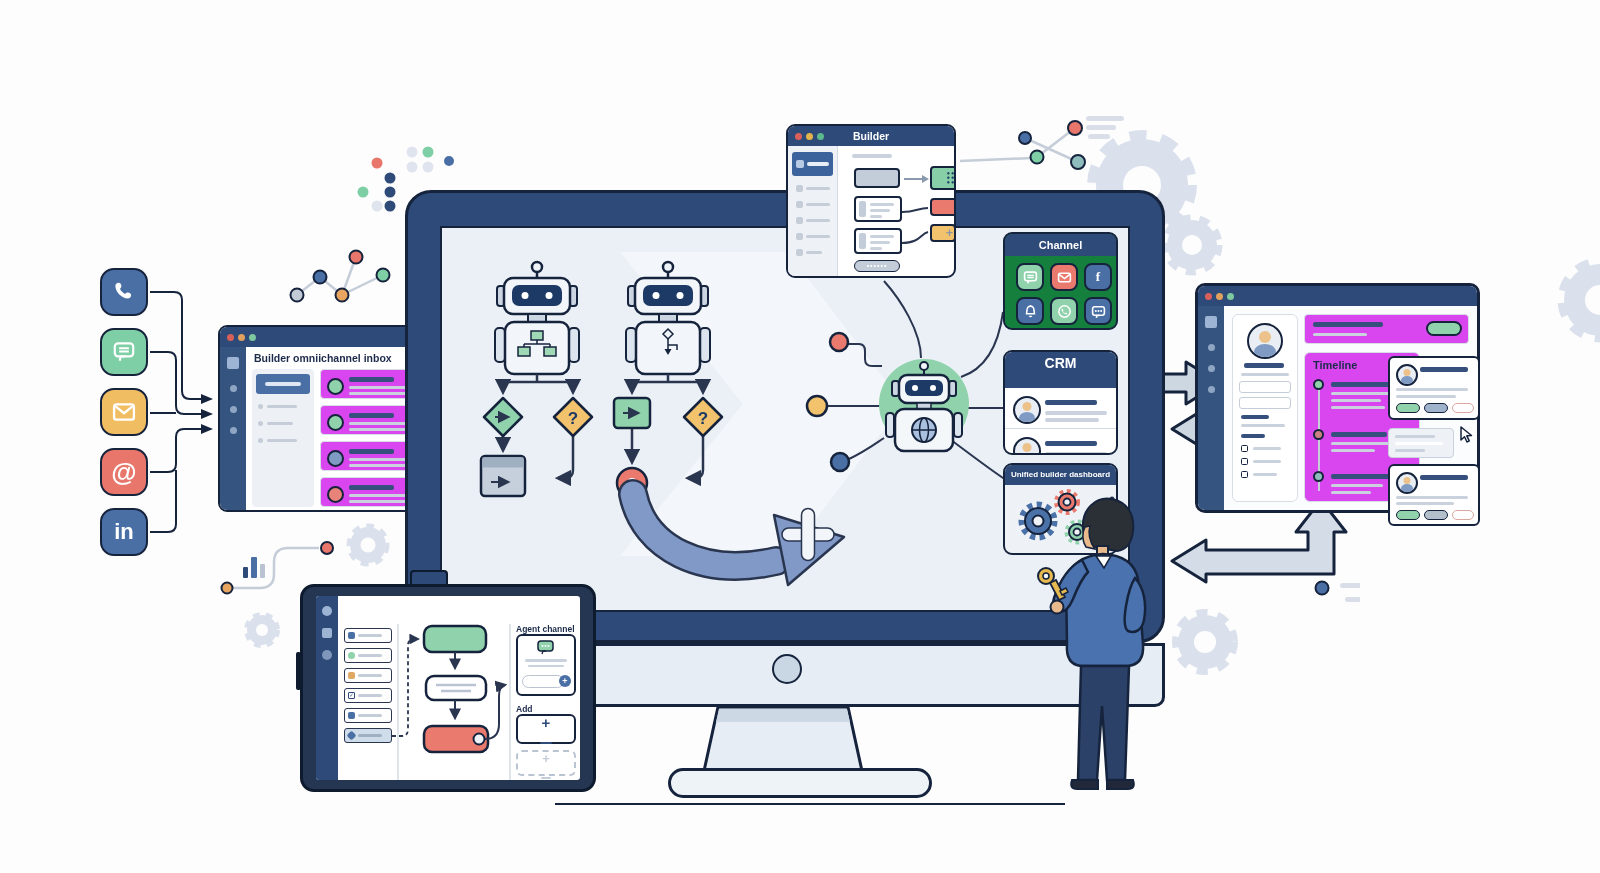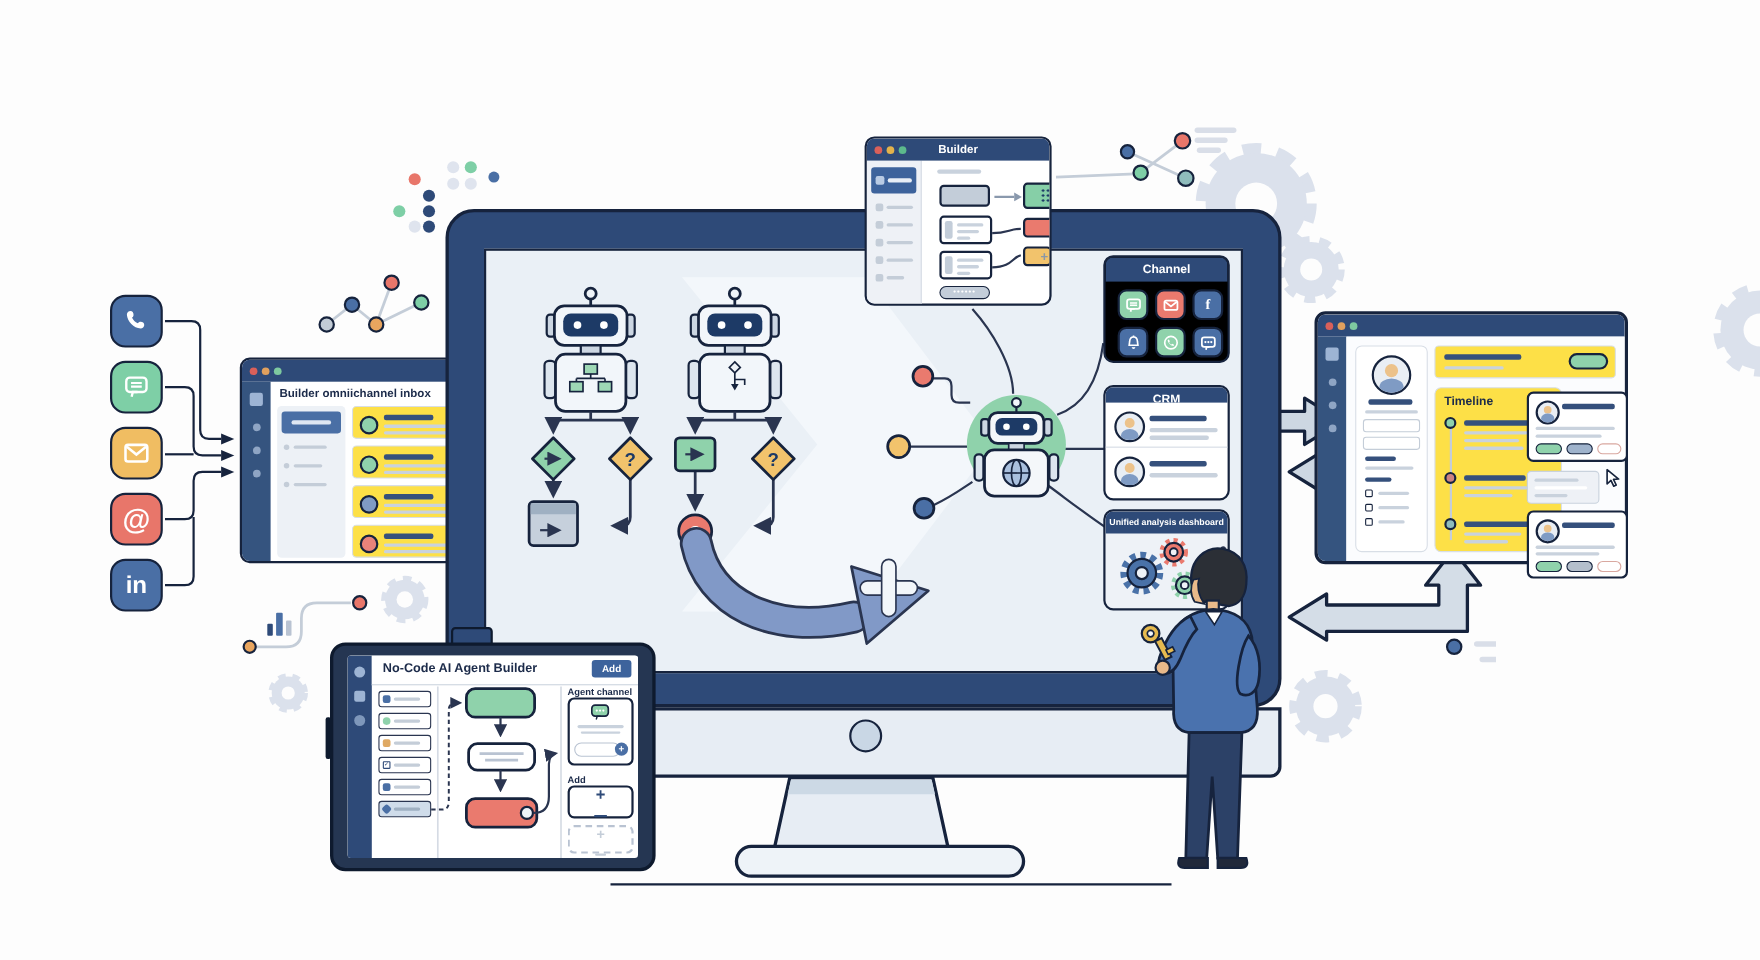--- a/index.html
+++ b/index.html
@@ -6,25 +6,25 @@
   body{font-family:"Liberation Sans",sans-serif}
   #stage{position:relative;width:1600px;height:873px;background:#fdfdfd;overflow:hidden}
   .abs{position:absolute}
   .win{position:absolute;background:#fff;border:2.5px solid #16233d;border-radius:9px;overflow:hidden;box-sizing:border-box}
   .tbar{height:20px;background:#2e4a78;position:relative;display:flex;align-items:center;padding-left:7px}
   .dots{display:flex;gap:4px}
   .dots span{width:7px;height:7px;border-radius:50%;display:inline-block}
   .ttl{position:absolute;left:0;right:0;text-align:center;color:#fff;font-weight:bold;font-size:10.5px}
   .ln{position:absolute;border-radius:2px;background:#c9d2dd}
   .nv{background:#35507c}
-  .panel{position:absolute;border:2.5px solid #16233d;border-radius:9px;background:#000000;overflow:hidden;z-index:6;box-sizing:border-box}
+  .panel{position:absolute;border:2.5px solid #16233d;border-radius:9px;background:#15803d;overflow:hidden;z-index:6;box-sizing:border-box}
   .phead{background:#2e4a78;color:#fff;font-weight:bold;text-align:center;white-space:nowrap;overflow:hidden}
   .tile{width:28px;height:28px;border:2px solid #16233d;border-radius:8px;display:flex;align-items:center;justify-content:center;box-sizing:border-box}
   .sq{display:inline-block;border-radius:2px}
-  .card{position:absolute;background:#fde047;border:1.5px solid #d8dee6;border-radius:4px;box-sizing:border-box}
+  .card{position:absolute;background:#d946ef;border:1.5px solid #d8dee6;border-radius:4px;box-sizing:border-box}
   .avatar{border-radius:50%;border:2px solid #16233d;background:#e9eef4;position:relative;overflow:hidden}
   .avatar .hd{position:absolute;left:50%;transform:translateX(-50%);border-radius:50%;background:#ecc28a}
   .avatar .bd{position:absolute;left:50%;transform:translateX(-50%);border-radius:50%;background:#7f9bc4}
   .pill{border-radius:5px;box-sizing:border-box}
   svg{display:block}
 </style>
 </head>
 <body>
 
 <div id="stage">
@@ -391,42 +391,42 @@
             <circle cx="4.5" cy="6.5" r="0.95" fill="#fff"></circle>
             <circle cx="7" cy="6.5" r="0.95" fill="#fff"></circle>
             <circle cx="9.5" cy="6.5" r="0.95" fill="#fff"></circle>
             <path d="M5,13 L5.5,10.7 H8" fill="none" stroke="#fff" stroke-width="1.5"></path>
           </svg>
       </div>
     </div>
   </div>
 
   <div class="panel" style="left:1003px;top:350px;width:115px;height:105px;background:#fff">
-    <div class="phead" style="height:14px;line-height:22px;font-size:11px">CRM</div>
+    <div class="phead" style="height:36px;line-height:22px;font-size:14px">CRM</div>
     <div style="position:relative;height:40px;border-bottom:1.5px solid #d5dbe4">
       <div class="avatar" style="position:absolute;left:8px;top:8px;width:24px;height:24px">
           <span class="hd" style="top:4px;width:9px;height:9px"></span>
           <span class="bd" style="top:14px;width:16px;height:12px"></span>
         </div>
       <span class="ln nv" style="left:40px;top:12px;width:52px;height:5px"></span>
       <span class="ln" style="left:40px;top:23px;width:62px;height:3.5px"></span>
       <span class="ln" style="left:40px;top:30px;width:54px;height:3.5px"></span>
     </div>
     <div style="position:relative;height:40px">
       <div class="avatar" style="position:absolute;left:8px;top:8px;width:24px;height:24px">
           <span class="hd" style="top:4px;width:9px;height:9px"></span>
           <span class="bd" style="top:14px;width:16px;height:12px"></span>
         </div>
       <span class="ln nv" style="left:40px;top:12px;width:52px;height:5px"></span>
       <span class="ln" style="left:40px;top:23px;width:62px;height:3.5px"></span>
     </div>
   </div>
 
   <div class="panel" style="left:1003px;top:463px;width:115px;height:92px;background:#eef2f7">
-    <div class="phead" style="height:20px;line-height:20px;font-size:8px">Unified analysis dashboard</div>
+    <div class="phead" style="height:20px;line-height:20px;font-size:8px">Unified builder dashboard</div>
     <svg width="110" height="68" viewBox="0 0 110 68">
       <g>
         <circle cx="33" cy="36" r="16" fill="none" stroke="#4a72a8" stroke-width="7" stroke-dasharray="5 4.2"></circle>
         <circle cx="33" cy="36" r="13" fill="#4a72a8" stroke="#16233d" stroke-width="2"></circle>
         <circle cx="33" cy="36" r="5.5" fill="#eef2f7" stroke="#16233d" stroke-width="2"></circle>
       </g>
       <g>
         <circle cx="62" cy="17" r="10.5" fill="none" stroke="#ea7a6e" stroke-width="5" stroke-dasharray="3.6 3.4"></circle>
         <circle cx="62" cy="17" r="8.5" fill="#ea7a6e" stroke="#16233d" stroke-width="2"></circle>
         <circle cx="62" cy="17" r="3.5" fill="#eef2f7" stroke="#16233d" stroke-width="1.8"></circle>
@@ -643,24 +643,20 @@
           <path d="M54,140 H64 Q70,140 70,133 V49 Q70,43 77,43 H80" fill="none" stroke="#2a3550" stroke-width="1.8" stroke-dasharray="4 3" marker-end="url(#ah2)"></path>
           <rect x="86" y="30" width="62" height="26" rx="8" fill="#8fd2ab" stroke="#16233d" stroke-width="2.5"></rect>
           <path d="M117,56 V72" fill="none" stroke="#2a3550" stroke-width="2" marker-end="url(#ah2)"></path>
           <rect x="88" y="80" width="60" height="24" rx="8" fill="#fff" stroke="#16233d" stroke-width="2.5"></rect>
           <path d="M98,89 H138 M103,95 H133" stroke="#b9c3d2" stroke-width="2.5"></path>
           <path d="M117,104 V122" fill="none" stroke="#2a3550" stroke-width="2" marker-end="url(#ah2)"></path>
           <rect x="86" y="130" width="64" height="26" rx="8" fill="#ea7a6e" stroke="#16233d" stroke-width="2.5"></rect>
           <circle cx="141" cy="143" r="5.5" fill="#eef3f8" stroke="#16233d" stroke-width="2"></circle>
           <path d="M147,143 Q161,143 161,128 V100 Q161,90 167,89" fill="none" stroke="#2a3550" stroke-width="2" marker-end="url(#ah2)"></path>
         </svg>
-        <div style="position:absolute;left:0;top:0;right:0;height:26px;border-bottom:1.5px solid #cdd5df;z-index:1;background:#fff">
-          <span style="position:absolute;left:10px;top:6px;font-size:11.5px;font-weight:bold;color:#1c2b4a;white-space:nowrap">No-Code AI Agent Builder</span>
-          <span style="position:absolute;right:6px;top:4px;width:36px;height:16px;background:#3d639c;border-radius:3px;color:#fff;font-size:9px;font-weight:bold;text-align:center;line-height:16px">Add</span>
-        </div>
 
         <div style="position:absolute;left:6px;top:32px;z-index:1">
           <div style="width:48px;height:15px;border:1.5px solid #2a3550;border-radius:3px;display:flex;align-items:center;gap:3px;padding-left:3px;box-sizing:border-box;margin-bottom:5px;background:#fff">
               <span class="sq" style="width:7px;height:7px;background:#4a6fa5"></span>
               <span class="sq" style="width:24px;height:3px;background:#c4cdd8"></span>
             </div>
           <div style="width:48px;height:15px;border:1.5px solid #2a3550;border-radius:3px;display:flex;align-items:center;gap:3px;padding-left:3px;box-sizing:border-box;margin-bottom:5px;background:#fff">
               <span style="width:7px;height:7px;border-radius:50%;background:#8fd2ab"></span>
               <span class="sq" style="width:24px;height:3px;background:#c4cdd8"></span>
             </div>

